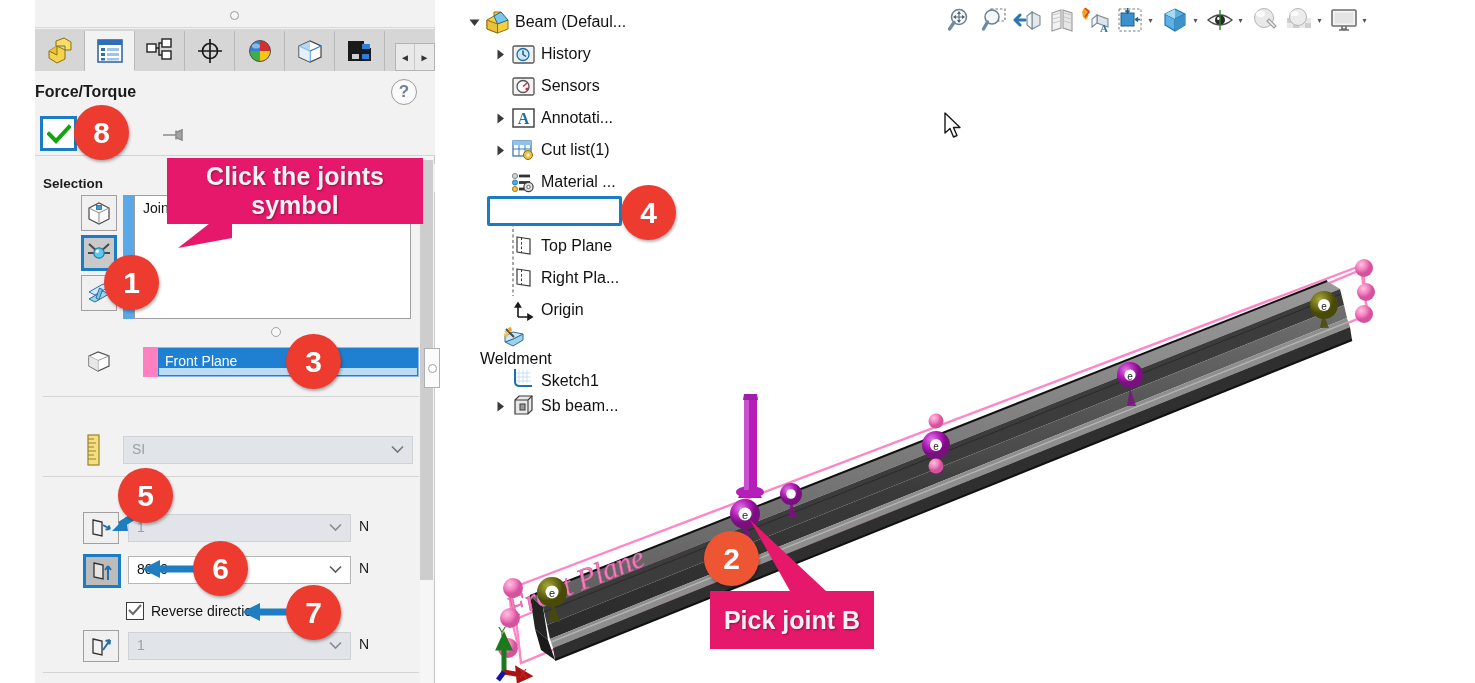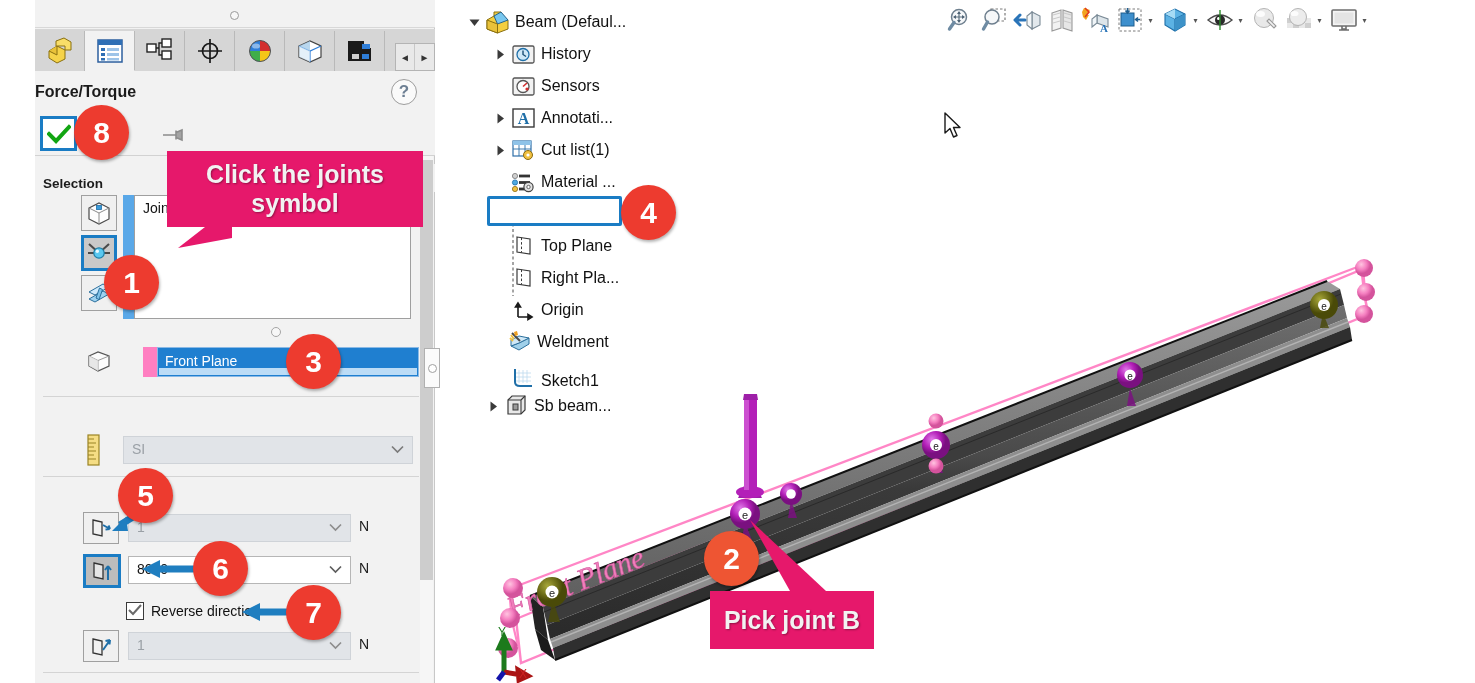--- a/index.html
+++ b/index.html
@@ -493,21 +493,21 @@
       <div class="tw"></div>
       <div class="tico">
         <svg width="25" height="24" viewBox="0 0 25 24">
           <path d="M7 19 L7 5 M7 5 L4.5 9 L9.5 9 Z" fill="#1a1a1a" stroke="#1a1a1a" stroke-width="1.6"></path>
           <path d="M7 19 L21 19 M21 19 L17 16.5 L17 21.5 Z" fill="#1a1a1a" stroke="#1a1a1a" stroke-width="1.6"></path>
         </svg>
       </div>
       <div class="tlbl">Origin</div>
     </div>
 
-    <div class="tnode" style="left:48px; top:326px;">
+    <div class="tnode" style="left:40px; top:326px;flex-direction:column;">
       <div class="tw"></div>
       <div class="tico">
         <svg width="25" height="24" viewBox="0 0 25 24">
           <path d="M4 16 L12 20 L22 14 L22 8 L12 13 Z" fill="#9fd0ea" stroke="#2b6f9c" stroke-width="1"></path>
           <path d="M4 16 L4 10 L12 6 L22 8 L12 13 Z" fill="#cfe8f7" stroke="#2b6f9c" stroke-width="1"></path>
           <path d="M5 3 L13 11" stroke="#4a4a4a" stroke-width="2"></path>
           <path d="M7 2 L10 1 L11 5 L8 6 Z" fill="#f0a020"></path>
           <path d="M4 5 L7 9 M3 8 L6 11" stroke="#f0c040" stroke-width="1.8"></path>
         </svg>
       </div>
@@ -518,21 +518,21 @@
       <div class="tw"></div>
       <div class="tico">
         <svg width="25" height="24" viewBox="0 0 25 24">
           <path d="M4 3 L4 16 Q4 20 9 20 L21 20" fill="none" stroke="#1f6fa8" stroke-width="2"></path>
           <path d="M8 4 L8 17 M12 4 L12 17 M16 4 L16 17 M5 7 L20 7 M5 11 L20 11 M5 15 L20 15" stroke="#bcd9ee" stroke-width=".8"></path>
         </svg>
       </div>
       <div class="tlbl">Sketch1</div>
     </div>
 
-    <div class="tnode" style="left:45px; top:390px;align-items:center;">
+    <div class="tnode" style="left:52px; top:390px;align-items:center;">
       <div class="tw">
         <svg width="9" height="11" viewBox="0 0 9 11">
             <path d="M1.5 0.5 L8 5.5 L1.5 10.5 Z" fill="#3a3a3a"></path>
           </svg>
       </div>
       <div class="tico">
         <svg width="25" height="24" viewBox="0 0 25 24">
           <path d="M4 6 L8 2 L21 2 L21 16 L17 20 L4 20 Z" fill="#e8e8e8" stroke="#3a3a3a" stroke-width="1.2"></path>
           <path d="M4 6 L17 6 L17 20 M17 6 L21 2" fill="none" stroke="#3a3a3a" stroke-width="1.1"></path>
           <rect x="9" y="10" width="5" height="6" fill="#9a9a9a" stroke="#3a3a3a" stroke-width="1"></rect>
@@ -810,21 +810,21 @@
     <path d="M160 500 L120 525" stroke="#1f7ec0" stroke-width="7" fill="none"></path>
     <path d="M112 531 L126 517 L128 531 Z" fill="#1f7ec0"></path>
 
     <path d="M200 569 L152 569" stroke="#1f7ec0" stroke-width="7" fill="none"></path>
     <path d="M142 569 L160 560 L160 578 Z" fill="#1f7ec0"></path>
 
     <path d="M296 612 L252 612" stroke="#1f7ec0" stroke-width="7" fill="none"></path>
     <path d="M242 612 L260 603 L260 621 Z" fill="#1f7ec0"></path>
   </svg>
 
-  <div class="callout" style="left:167px; top:151px; width:256px; height:76px; font-size:25px;">Click the joints symbol</div>
+  <div class="callout" style="left:167px; top:158px; width:256px; height:66px; font-size:25px;">Click the joints symbol</div>
 
   <div class="callout" style="left:710px; top:591px; width:164px; height:58px; font-size:25px;">Pick joint B</div>
 
   <div class="badge" style="left:74px;  top:105px; width:55px; height:55px; font-size:30px; background:#ed3b2f;">8</div>
   <div class="badge" style="left:104px; top:255px; width:55px; height:55px; font-size:30px; background:#ed3b2f;">1</div>
   <div class="badge" style="left:286px; top:334px; width:55px; height:55px; font-size:30px; background:#ed3b2f;">3</div>
   <div class="badge" style="left:621px; top:185px; width:55px; height:55px; font-size:30px; background:#ed3b2f;">4</div>
   <div class="badge" style="left:118px; top:468px; width:55px; height:55px; font-size:30px; background:#ed3b2f;">5</div>
   <div class="badge" style="left:193px; top:541px; width:55px; height:55px; font-size:30px; background:#ed3b2f;">6</div>
   <div class="badge" style="left:286px; top:585px; width:55px; height:55px; font-size:30px; background:#ed3b2f;">7</div>

